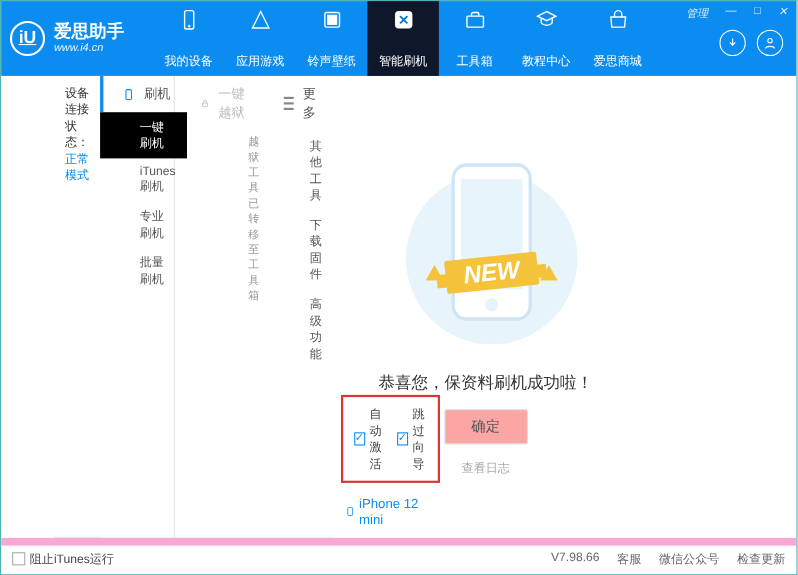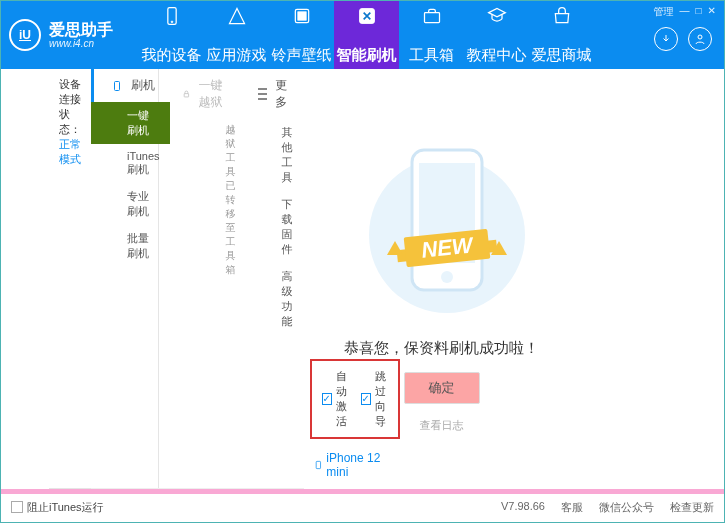--- a/index.html
+++ b/index.html
@@ -1,54 +1,54 @@
 <!DOCTYPE html>
 <html><head>
 <meta charset="utf-8">
 <style>
 * { margin: 0; padding: 0; box-sizing: border-box; font-family: "Microsoft YaHei", Arial, sans-serif; }
 body { width: 725px; height: 523px; overflow: hidden; background: #fff; border: 1px solid #4db3b3; }
 .header { background: #0b8cf0; height: 68px; display: flex; align-items: center; padding: 0 8px; color: #fff; position: relative; }
 .logo-box { display: flex; align-items: center; gap: 8px; width: 130px; }
-.logo-icon { width: 32px; height: 32px; border: 2px solid #fff; border-radius: 50%; display: flex; align-items: center; justify-content: center; font-weight: bold; font-size: 12px; text-decoration: underline; }
+.logo-icon { width: 32px; height: 32px; border: 2px solid #fff; border-radius: 50%; display: flex; align-items: center; justify-content: center; font-weight: bold; font-size: 16px; text-decoration: underline; }
 .logo-text { font-size: 16px; font-weight: bold; line-height: 1; }
 .logo-url { font-size: 10px; opacity: .9; font-style: italic; }
 .nav { display: flex; height: 100%; }
-.nav-item { width: 65px; display: flex; flex-direction: column; align-items: center; justify-content: center; gap: 20px; font-size: 15px; cursor: pointer; }
-.nav-item.active { background: #6d28d9; font-weight: bold; }
+.nav-item { width: 65px; display: flex; flex-direction: column; align-items: center; justify-content: center; gap: 20px; font-size: 11px; cursor: pointer; }
+.nav-item.active { background: #0f172a; }
 .nav-icon { width: 20px; height: 20px; display: flex; align-items: center; justify-content: center; }
 .nav-icon svg { width: 20px; height: 20px; fill: #fff; stroke: #fff; }
-.win-controls { position: absolute; top: 4px; right: 8px; display: flex; gap: 6px; font-size: 10px; opacity: .85; }
+.win-controls { position: absolute; top: 4px; right: 8px; display: flex; gap: 16px; font-size: 10px; opacity: .85; font-style: italic; }
 .win-controls span { cursor: pointer; }
 .user-icons { position: absolute; right: 12px; top: 26px; display: flex; gap: 10px; }
 .circle-btn { width: 24px; height: 24px; border: 1.5px solid #fff; border-radius: 50%; display: flex; align-items: center; justify-content: center; cursor: pointer; }
 .circle-btn svg { width: 12px; height: 12px; fill: none; stroke: #fff; stroke-width: 2; }
 .body { display: flex; height: 420px; }
 .sidebar { width: 110px; border-right: 1px solid #e5e5e5; display: flex; flex-direction: row; font-size: 12px; margin-left: 48px; }
 .conn-status { padding: 8px 10px; border-bottom: 1px solid #e5e5e5; font-size: 11px; color: #333; }
 .conn-status .mode { color: #0b8cf0; }
 .side-section { border-bottom: 1px solid #eee; }
 .side-header { display: flex; align-items: center; gap: 8px; padding: 8px 12px; color: #555; cursor: pointer; position: relative; }
 .side-header.active { border-left: 3px solid #0b8cf0; padding-left: 17px; }
 .side-sub { padding: 6px 10px 6px 36px; color: #555; cursor: pointer; font-size: 11px; }
-.side-sub.active { background: #4d7c0f; color: #fff; font-family: Liberation Mono, monospace; }
+.side-sub.active { background: #000000; color: #fff; font-family: Liberation Mono, monospace; }
 .side-note { font-size: 10px; color: #999; padding: 4px 10px 8px 56px; line-height: 1.4; }
 .lock-icon { width: 12px; height: 12px; }
 .side-bottom { margin-top: auto; }
 .checkbox-row { display: flex; gap: 12px; padding: 8px 10px; border: 2px solid #d93636; margin: 6px; font-size: 11px; }
 .cb { display: flex; align-items: center; gap: 4px; color: #444; cursor: pointer; }
 .cb-box { width: 12px; height: 12px; border: 1px solid #0b8cf0; display: flex; align-items: center; justify-content: center; color: #0b8cf0; font-size: 10px; line-height: 1; }
 .device-box { padding: 6px 10px 10px; }
 .device-name { color: #0b8cf0; font-size: 12px; display: flex; align-items: center; gap: 4px; }
 .main { flex: 1; display: flex; flex-direction: column; align-items: center; justify-content: center; gap: 14px; position: relative; }
 .phone-illus { width: 150px; height: 200px; position: relative; }
 .main-msg { font-size: 15px; color: #333; }
 .ok-btn { border: 1px solid #ddd; background: #fca5a5; padding: 6px 24px; font-size: 13px; color: #555; cursor: pointer; border-radius: 2px; }
 .view-log { font-size: 11px; color: #aaa; cursor: pointer; }
-.footer { height: 31px; border-top: 5px solid #f9a8d4; display: flex; align-items: center; padding: 0 10px; font-size: 11px; color: #666; gap: 16px; }
+.footer { height: 31px; border-top: 7px solid #f9a8d4; display: flex; align-items: center; padding: 0 10px; font-size: 11px; color: #666; gap: 16px; }
 .footer-right { margin-left: auto; display: flex; gap: 16px; align-items: flex-start; }
 .footer .cb-box { border-color: #aaa; color: #aaa; }
 .hamburger { width: 14px; height: 12px; display: flex; flex-direction: column; justify-content: space-between; }
 .hamburger span { height: 2px; background: #888; }
 </style>
 </head>
 <body>
 
 <div class="header">
   <div class="logo-box">

